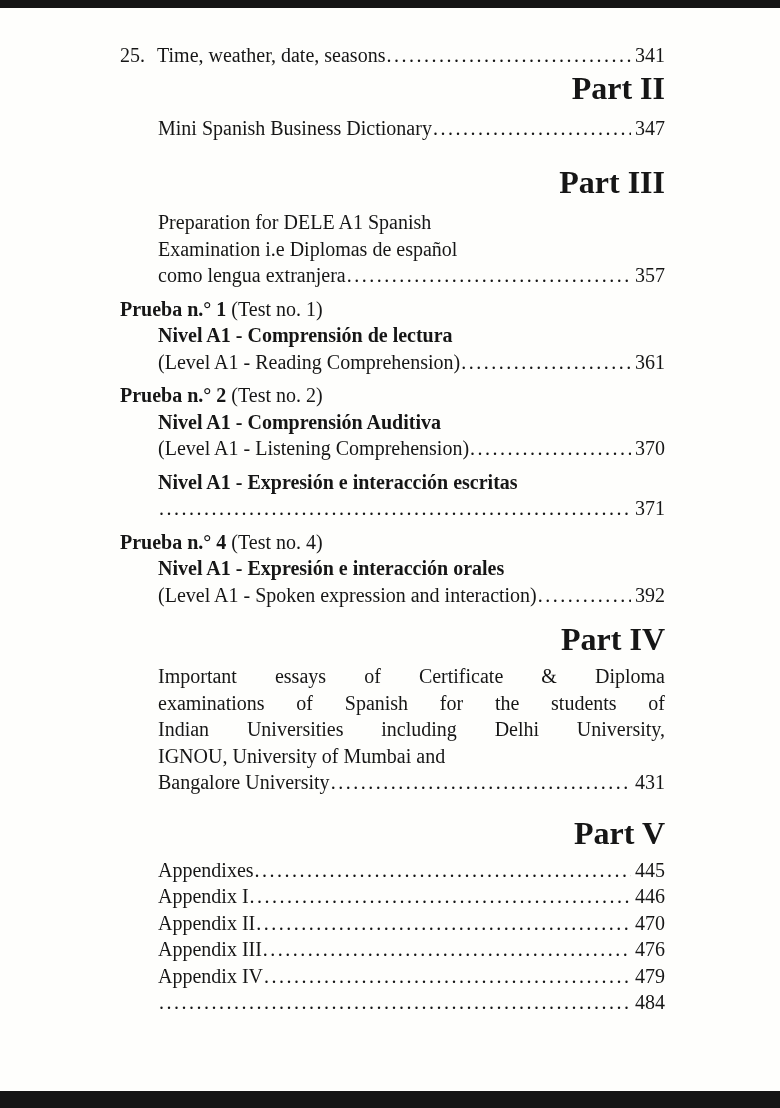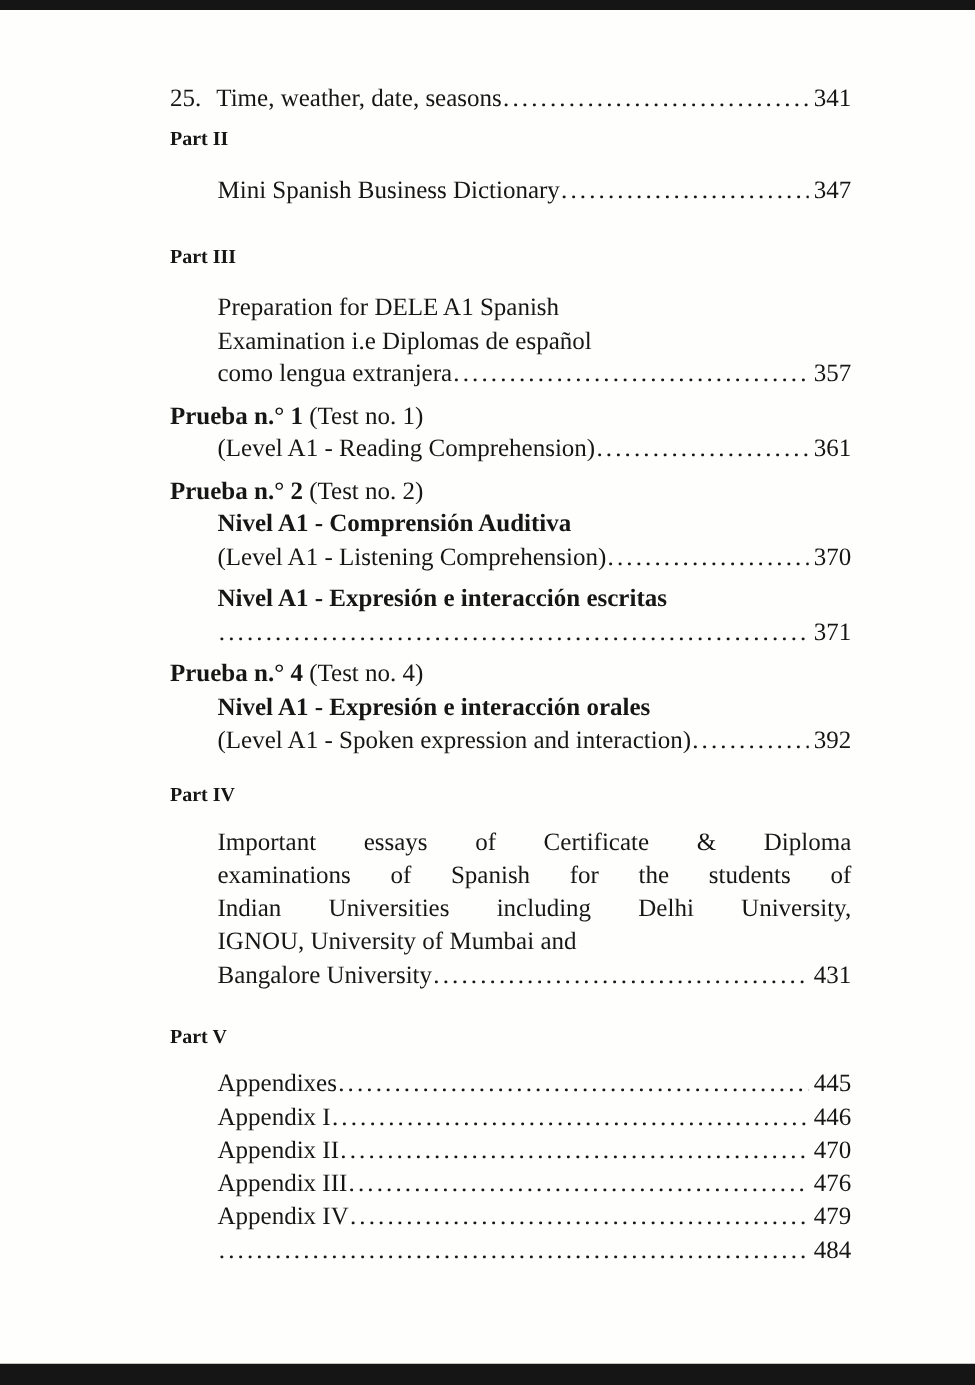--- a/index.html
+++ b/index.html
@@ -14,23 +14,23 @@
     font-family: "Liberation Serif", "DejaVu Serif", serif;
     color: #161616;
   }
   .scan-bar { position: absolute; left: 0; right: 0; background: #151515; }
   .scan-bar.top { top: 0; height: 8px; }
   .scan-bar.bottom { bottom: 0; height: 17px; }
 
   .content {
     position: absolute;
     top: 0;
-    left: 136px;
+    left: 120px;
     width: 545px;
-    padding-top: 66px;
+    padding-top: 42px;
     font-size: 20px;
     line-height: 26.5px;
   }
 
   .b { font-weight: bold; }
   .indent { margin-left: 38px; }
 
   .toc-line { display: flex; align-items: baseline; }
   .toc-line .num { flex: 0 0 37px; }
   .toc-line .label { white-space: nowrap; }
@@ -41,22 +41,22 @@
     letter-spacing: 2.5px;
     margin-left: 1px;
   }
   .leader::after {
     content: "..................................................................................................................................................................";
   }
   .pagenum { white-space: nowrap; padding-left: 4px; }
 
   .part-heading {
     margin: 0;
-    text-align: left;
-    font-size: 16px;
+    text-align: right;
+    font-size: 32px;
     font-weight: bold;
     line-height: 30px;
   }
   .part-heading.p2 { margin-top: 4px; }
   .part-heading.p3 { margin-top: 26px; }
   .part-heading.p4 { margin-top: 16px; }
   .part-heading.p5 { margin-top: 22px; font-family: Liberation Serif, serif; }
 
   .mini { margin-top: 12px; }
   .intro { margin-top: 12px; }
@@ -99,20 +99,21 @@
         <span class="leader"></span>
         <span class="pagenum">357</span>
       </div>
     </div>
 
     <div class="test-block">
       <div>
         <span class="b">Prueba n.° 1</span>
         <span>(Test no. 1)</span>
       </div>
+      <div class="b indent">Nivel A1 - Comprensión de lectura</div>
       <div class="toc-line indent">
         <span class="label">(Level A1 - Reading Comprehension)</span>
         <span class="leader"></span>
         <span class="pagenum">361</span>
       </div>
     </div>
 
     <div class="test-block">
       <div>
         <span class="b">Prueba n.° 2</span>

